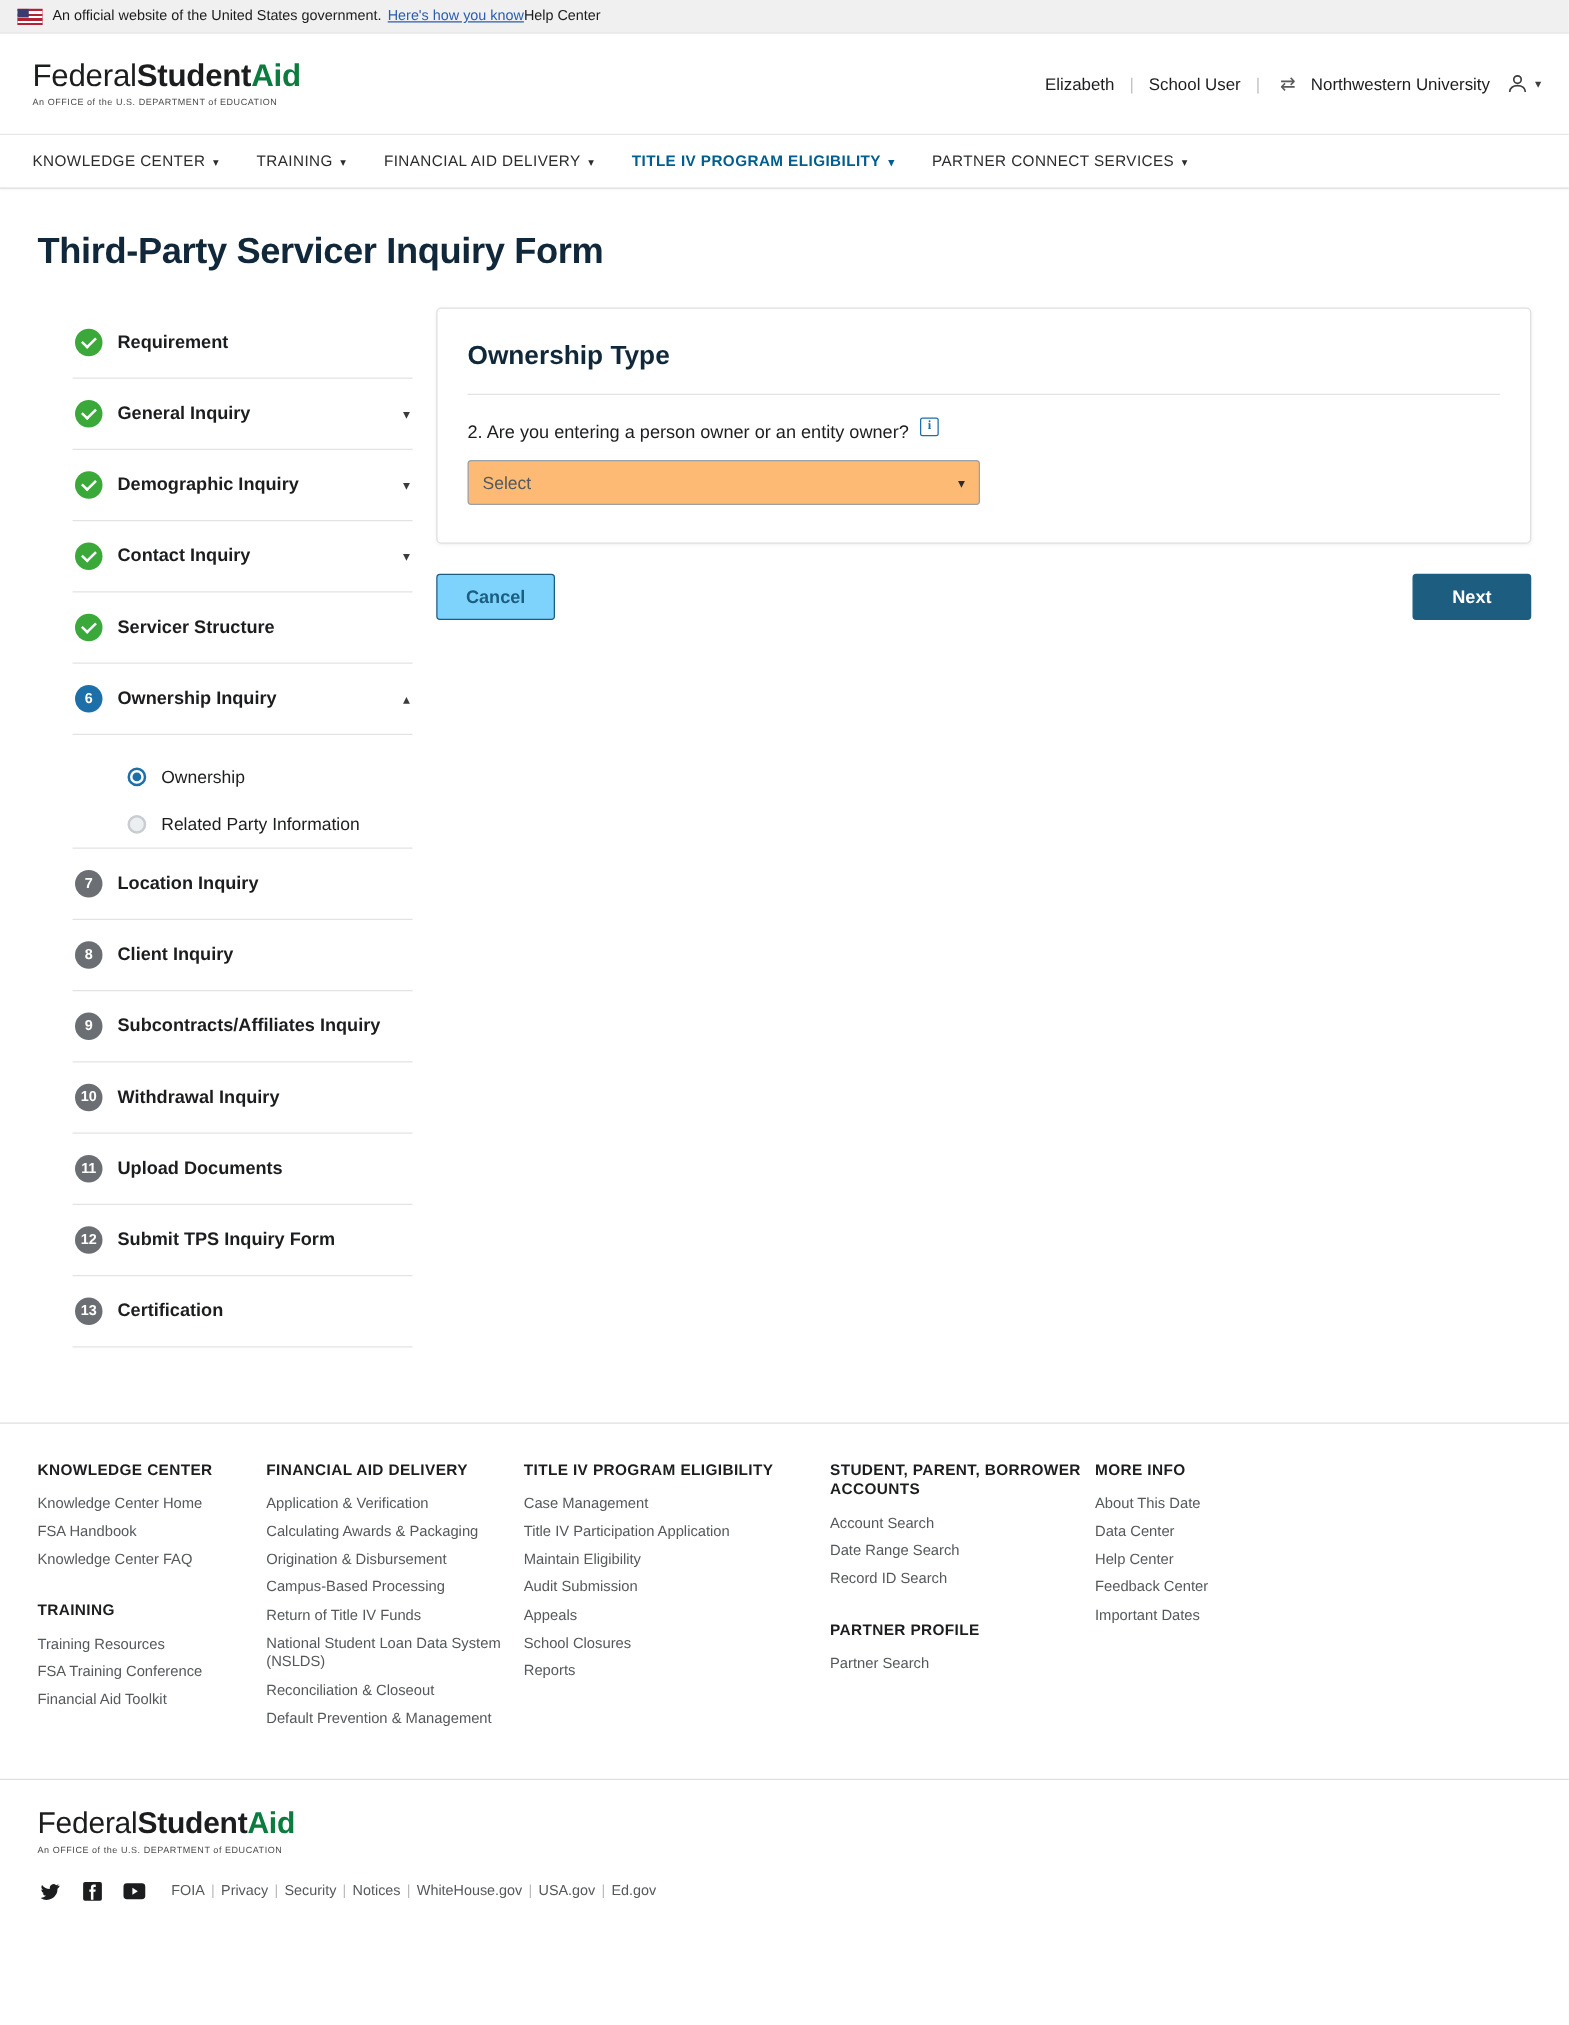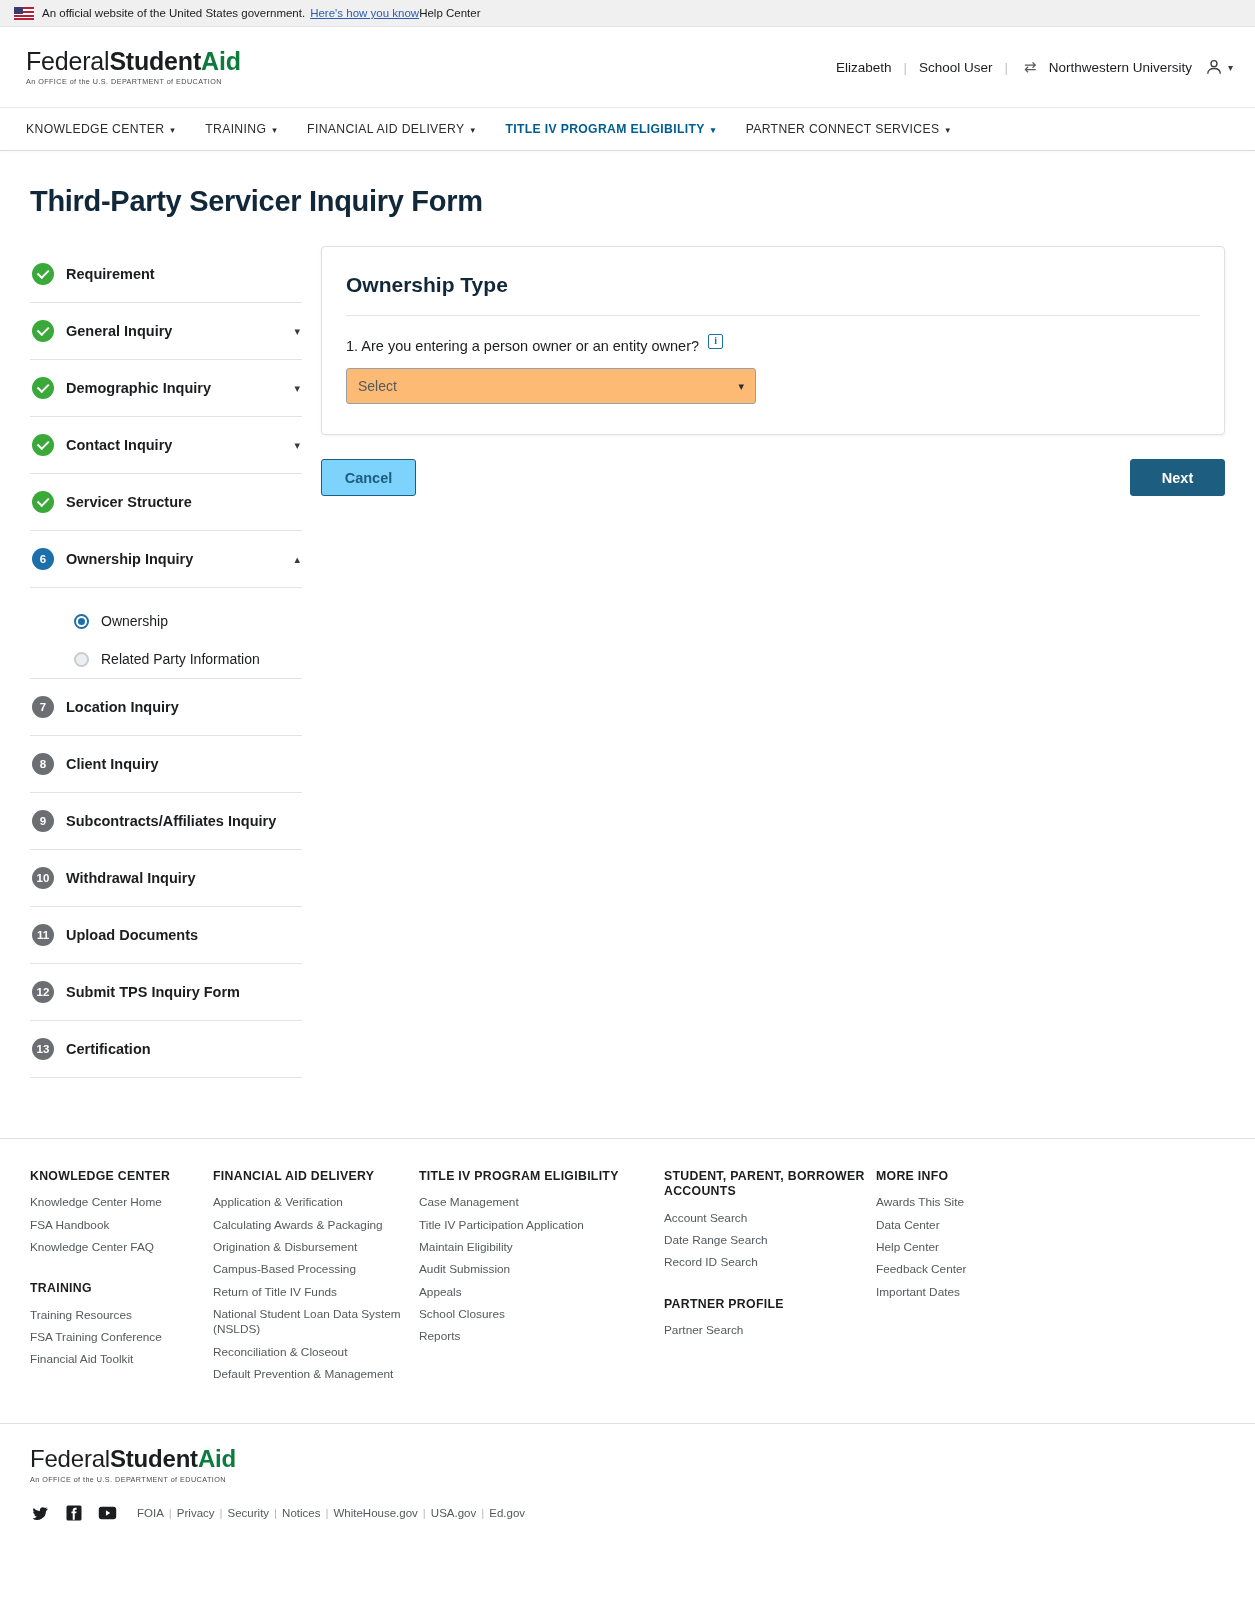--- a/index.html
+++ b/index.html
@@ -112,21 +112,21 @@
     letter-spacing: -0.3px;
     color: #11283b;
   }
 
   
   .content {
     display: flex;
     padding: 28px 30px 60px 30px;
     align-items: flex-start;
   }
-  .steps { width: 272px; flex: none; }
+  .steps { width: 272px; flex: none; margin-left: 28px; }
   .step {
     display: flex;
     align-items: center;
     height: 57px;
     border-bottom: 1px solid #e3e3e3;
     padding: 0 2px;
     cursor: pointer;
   }
   .step .badge {
     width: 22px; height: 22px;
@@ -426,21 +426,21 @@
         <span class="badge todo">13</span>
         <span class="label">Certification</span>
       </div>
     </div>
 
     <div class="right">
       <div class="card">
         <h2>Ownership Type</h2>
         <div class="rule"></div>
         <div class="qrow">
-          <span class="qlabel">1. Are you entering a person owner or an entity owner?</span>
+          <span class="qlabel">2. Are you entering a person owner or an entity owner?</span>
           <span class="info-icon">i</span>
         </div>
         <div class="select-wrap">
           <span>Select</span>
           <span class="sc">▾</span>
         </div>
       </div>
 
       <div class="actions">
         <div class="btn btn-cancel">Cancel</div>
@@ -488,21 +488,21 @@
       <div class="fhead">STUDENT, PARENT, BORROWER ACCOUNTS</div>
       <div class="flink">Account Search</div>
       <div class="flink">Date Range Search</div>
       <div class="flink">Record ID Search</div>
       <div class="fhead second">PARTNER PROFILE</div>
       <div class="flink">Partner Search</div>
     </div>
 
     <div class="fcol c5">
       <div class="fhead">MORE INFO</div>
-      <div class="flink">Awards This Site</div>
+      <div class="flink">About This Date</div>
       <div class="flink">Data Center</div>
       <div class="flink">Help Center</div>
       <div class="flink">Feedback Center</div>
       <div class="flink">Important Dates</div>
     </div>
   </div>
 
   <div class="footer-bottom">
     <div class="logo">
       <div class="l1">

